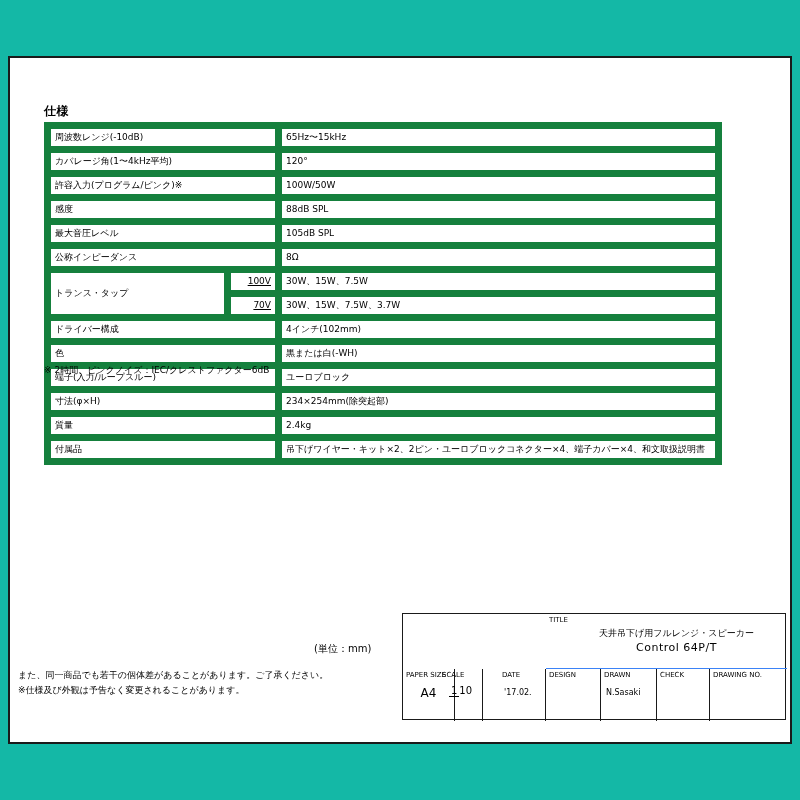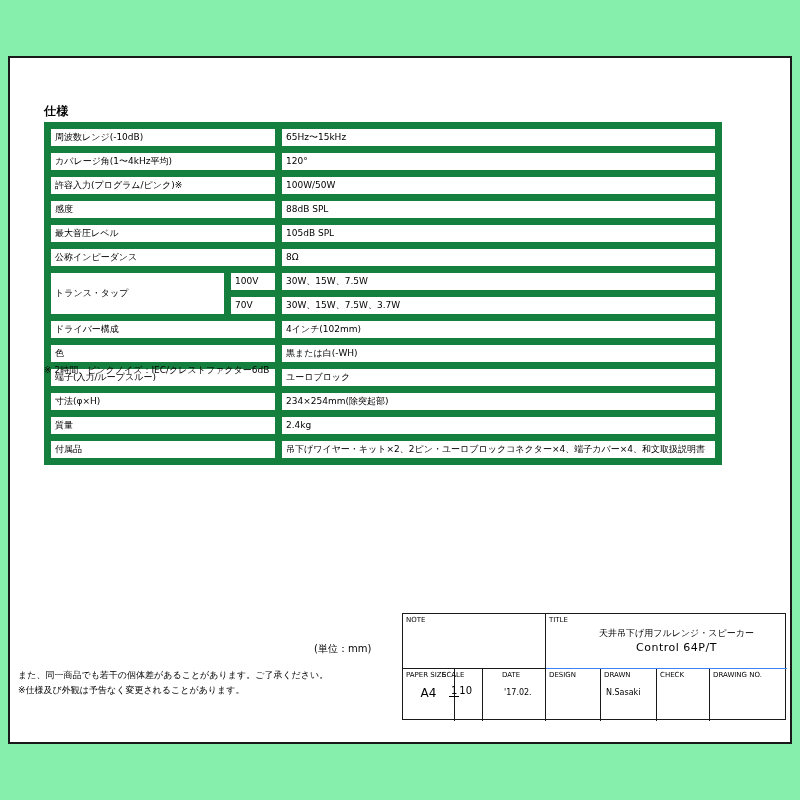--- a/index.html
+++ b/index.html
@@ -12,21 +12,21 @@
     height: 800px;
     font-family: "DejaVu Sans", sans-serif;
     color: #000000;
     overflow: hidden;
   }
   #sheet {
     position: absolute;
     left: 0; top: 0;
     width: 800px;
     height: 800px;
-    background: #86efac;
+    background: #14b8a6;
   }
   
   .frame {
     position: absolute;
     left: 8px;
     top: 56px;
     width: 784px;
     height: 688px;
     border: 2px solid #1a1a1a;
     box-sizing: border-box;
@@ -52,21 +52,21 @@
   }
   table.spec td {
     border: 7px solid #15803d;
     padding: 2px 4px 2px 4px;
     height: 13px;
     vertical-align: middle;
     white-space: nowrap;
     overflow: hidden;
   }
   td.col-label { width: 165px; }
-  td.col-sub   { width: 36px; text-align: left; }
+  td.col-sub   { width: 36px; text-align: right; text-decoration: underline; }
   td.col-val   { width: auto; }
   .note-line {
     position: absolute;
     left: 44px;
     top: 364px;
     font-size: 9px;
   }
   .unit-note {
     position: absolute;
     left: 314px;
@@ -239,23 +239,20 @@
   <div class="note-line">※ 2時間、ピンクノイズ：IEC/クレストファクター6dB</div>
 
   <div class="unit-note">(単位：mm)</div>
 
   <div class="disclaimer">
     <div>また、同一商品でも若干の個体差があることがあります。ご了承ください。</div>
     <div>※仕様及び外観は予告なく変更されることがあります。</div>
   </div>
 
   <div class="titleblock">
-    <div class="tb-note-cell">
-      <span>NOTE</span>
-    </div>
     <div class="tb-title-cell">
       <span>TITLE</span>
       <div class="tb-title-jp">天井吊下げ用フルレンジ・スピーカー</div>
       <div class="tb-title-model">Control 64P/T</div>
     </div>
 
     <div class="tb-cell" style="left:0px; width:52px;">
       <span class="hdr">PAPER SIZE</span>
       <span class="val">A4</span>
     </div>

